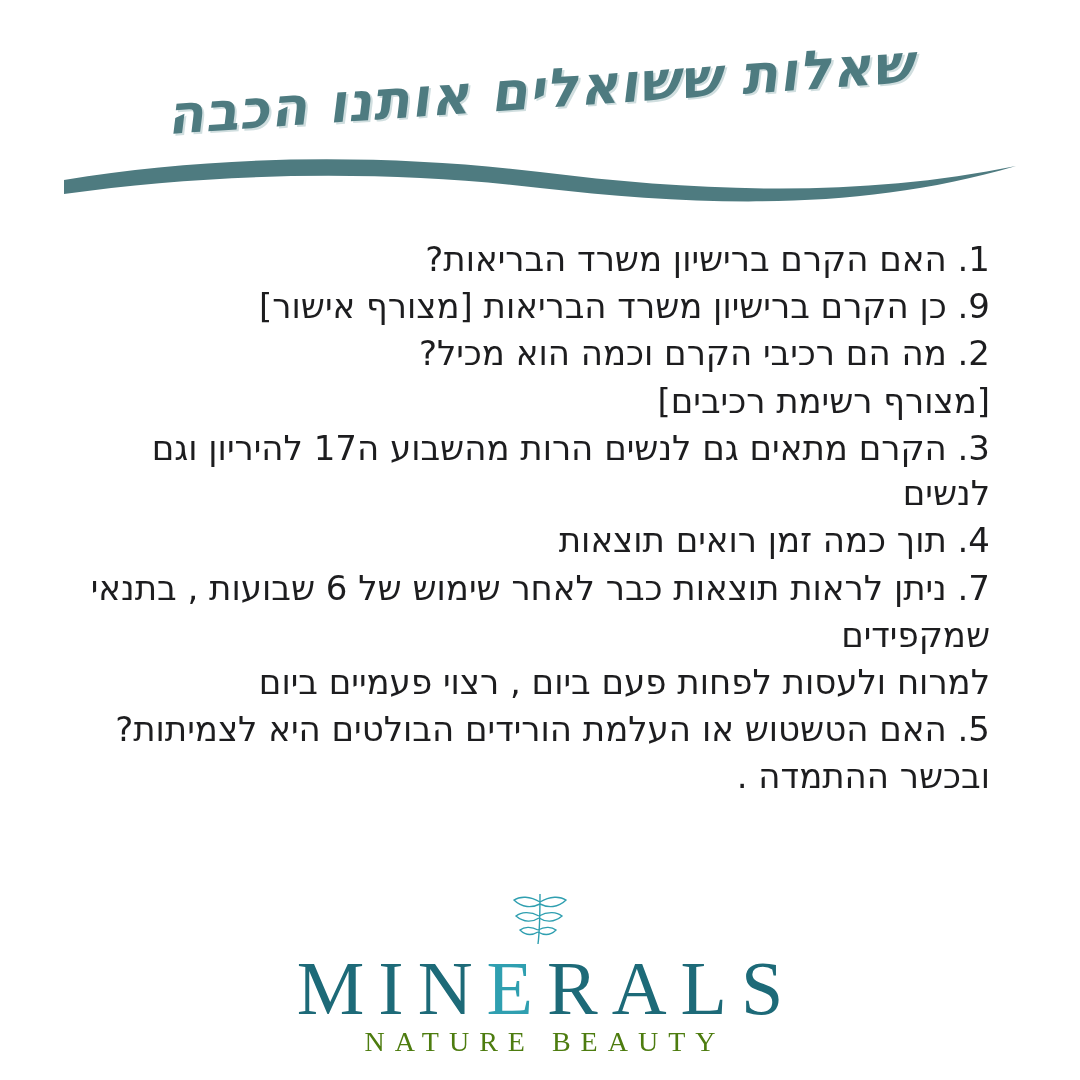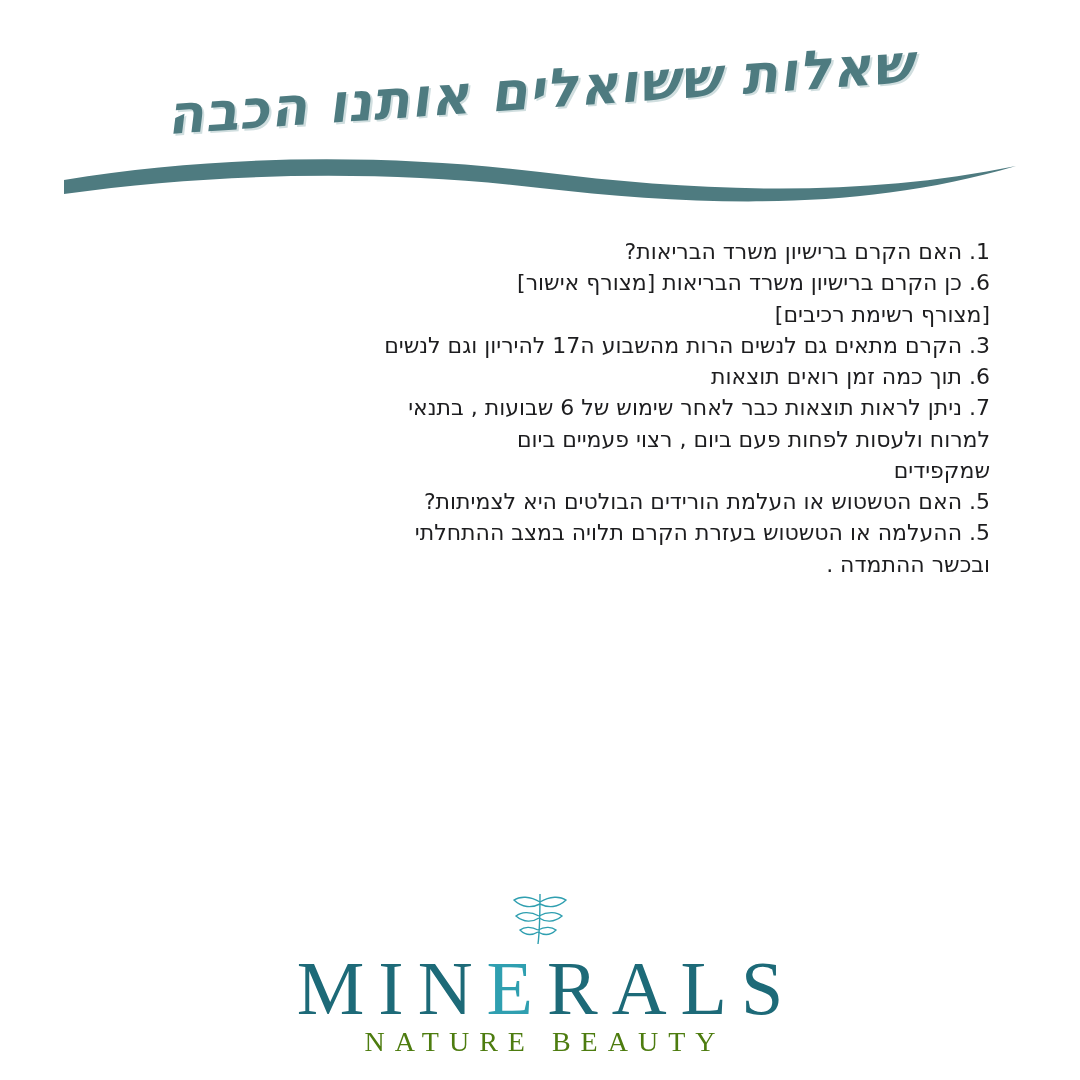--- a/index.html
+++ b/index.html
@@ -55,21 +55,21 @@
     height: 60px;
   }
 
   
   .content {
     direction: rtl;
     text-align: right;
     padding: 22px 90px 0 90px;
     box-sizing: border-box;
     font-family: "DejaVu Sans", sans-serif;
-    font-size: 22px;
+    font-size: 34px;
     line-height: 1.33;
     color: #1d1d1f;
   }
 
   .line {
     margin: 0 0 2px 0;
     white-space: pre-wrap;
   }
 
   
@@ -115,29 +115,29 @@
   <div class="header">
     <div class="headline">שאלות ששואלים אותנו הכבה</div>
 
     <svg class="swoosh" viewBox="0 0 960 60" aria-hidden="true">
       <path d="M4,30 C160,4 330,4 480,22 C640,42 800,48 956,16 C800,62 640,56 480,38 C330,20 160,22 4,44 Z" fill="#4e7b80"></path>
     </svg>
   </div>
 
   <div class="content">
     <p class="line">1. האם הקרם ברישיון משרד הבריאות?</p>
-    <p class="line">6. כן הקרם ברישיון משרד הבריאות [מצורף אישור]</p>
+    <p class="line">9. כן הקרם ברישיון משרד הבריאות [מצורף אישור]</p>
+    <p class="line">2. מה הם רכיבי הקרם וכמה הוא מכיל?</p>
     <p class="line">[מצורף רשימת רכיבים]</p>
     <p class="line">3. הקרם מתאים גם לנשים הרות מהשבוע ה17 להיריון וגם לנשים</p>
-    <p class="line">6. תוך כמה זמן רואים תוצאות</p>
+    <p class="line">4. תוך כמה זמן רואים תוצאות</p>
     <p class="line">7. ניתן לראות תוצאות כבר לאחר שימוש של 6 שבועות , בתנאי</p>
+    <p class="line">שמקפידים</p>
     <p class="line">למרוח ולעסות לפחות פעם ביום , רצוי פעמיים ביום</p>
-    <p class="line">שמקפידים</p>
     <p class="line">5. האם הטשטוש או העלמת הורידים הבולטים היא לצמיתות?</p>
-    <p class="line">5. ההעלמה או הטשטוש בעזרת הקרם תלויה במצב ההתחלתי</p>
     <p class="line">ובכשר ההתמדה .</p>
   </div>
 
   <div class="logo">
     <svg class="leaf-mark" width="80" height="58" viewBox="0 0 80 58" aria-hidden="true">
       <g stroke="#2f9fb0" stroke-width="1.4" fill="none">
         <path d="M40,4 C40,20 40,38 38,54"></path>
         <path d="M40,12 C30,6 20,6 14,10 C22,18 32,18 40,14"></path>
         <path d="M40,12 C50,6 60,6 66,10 C58,18 48,18 40,14"></path>
         <path d="M39,26 C30,21 21,22 16,26 C24,33 33,32 39,28"></path>

